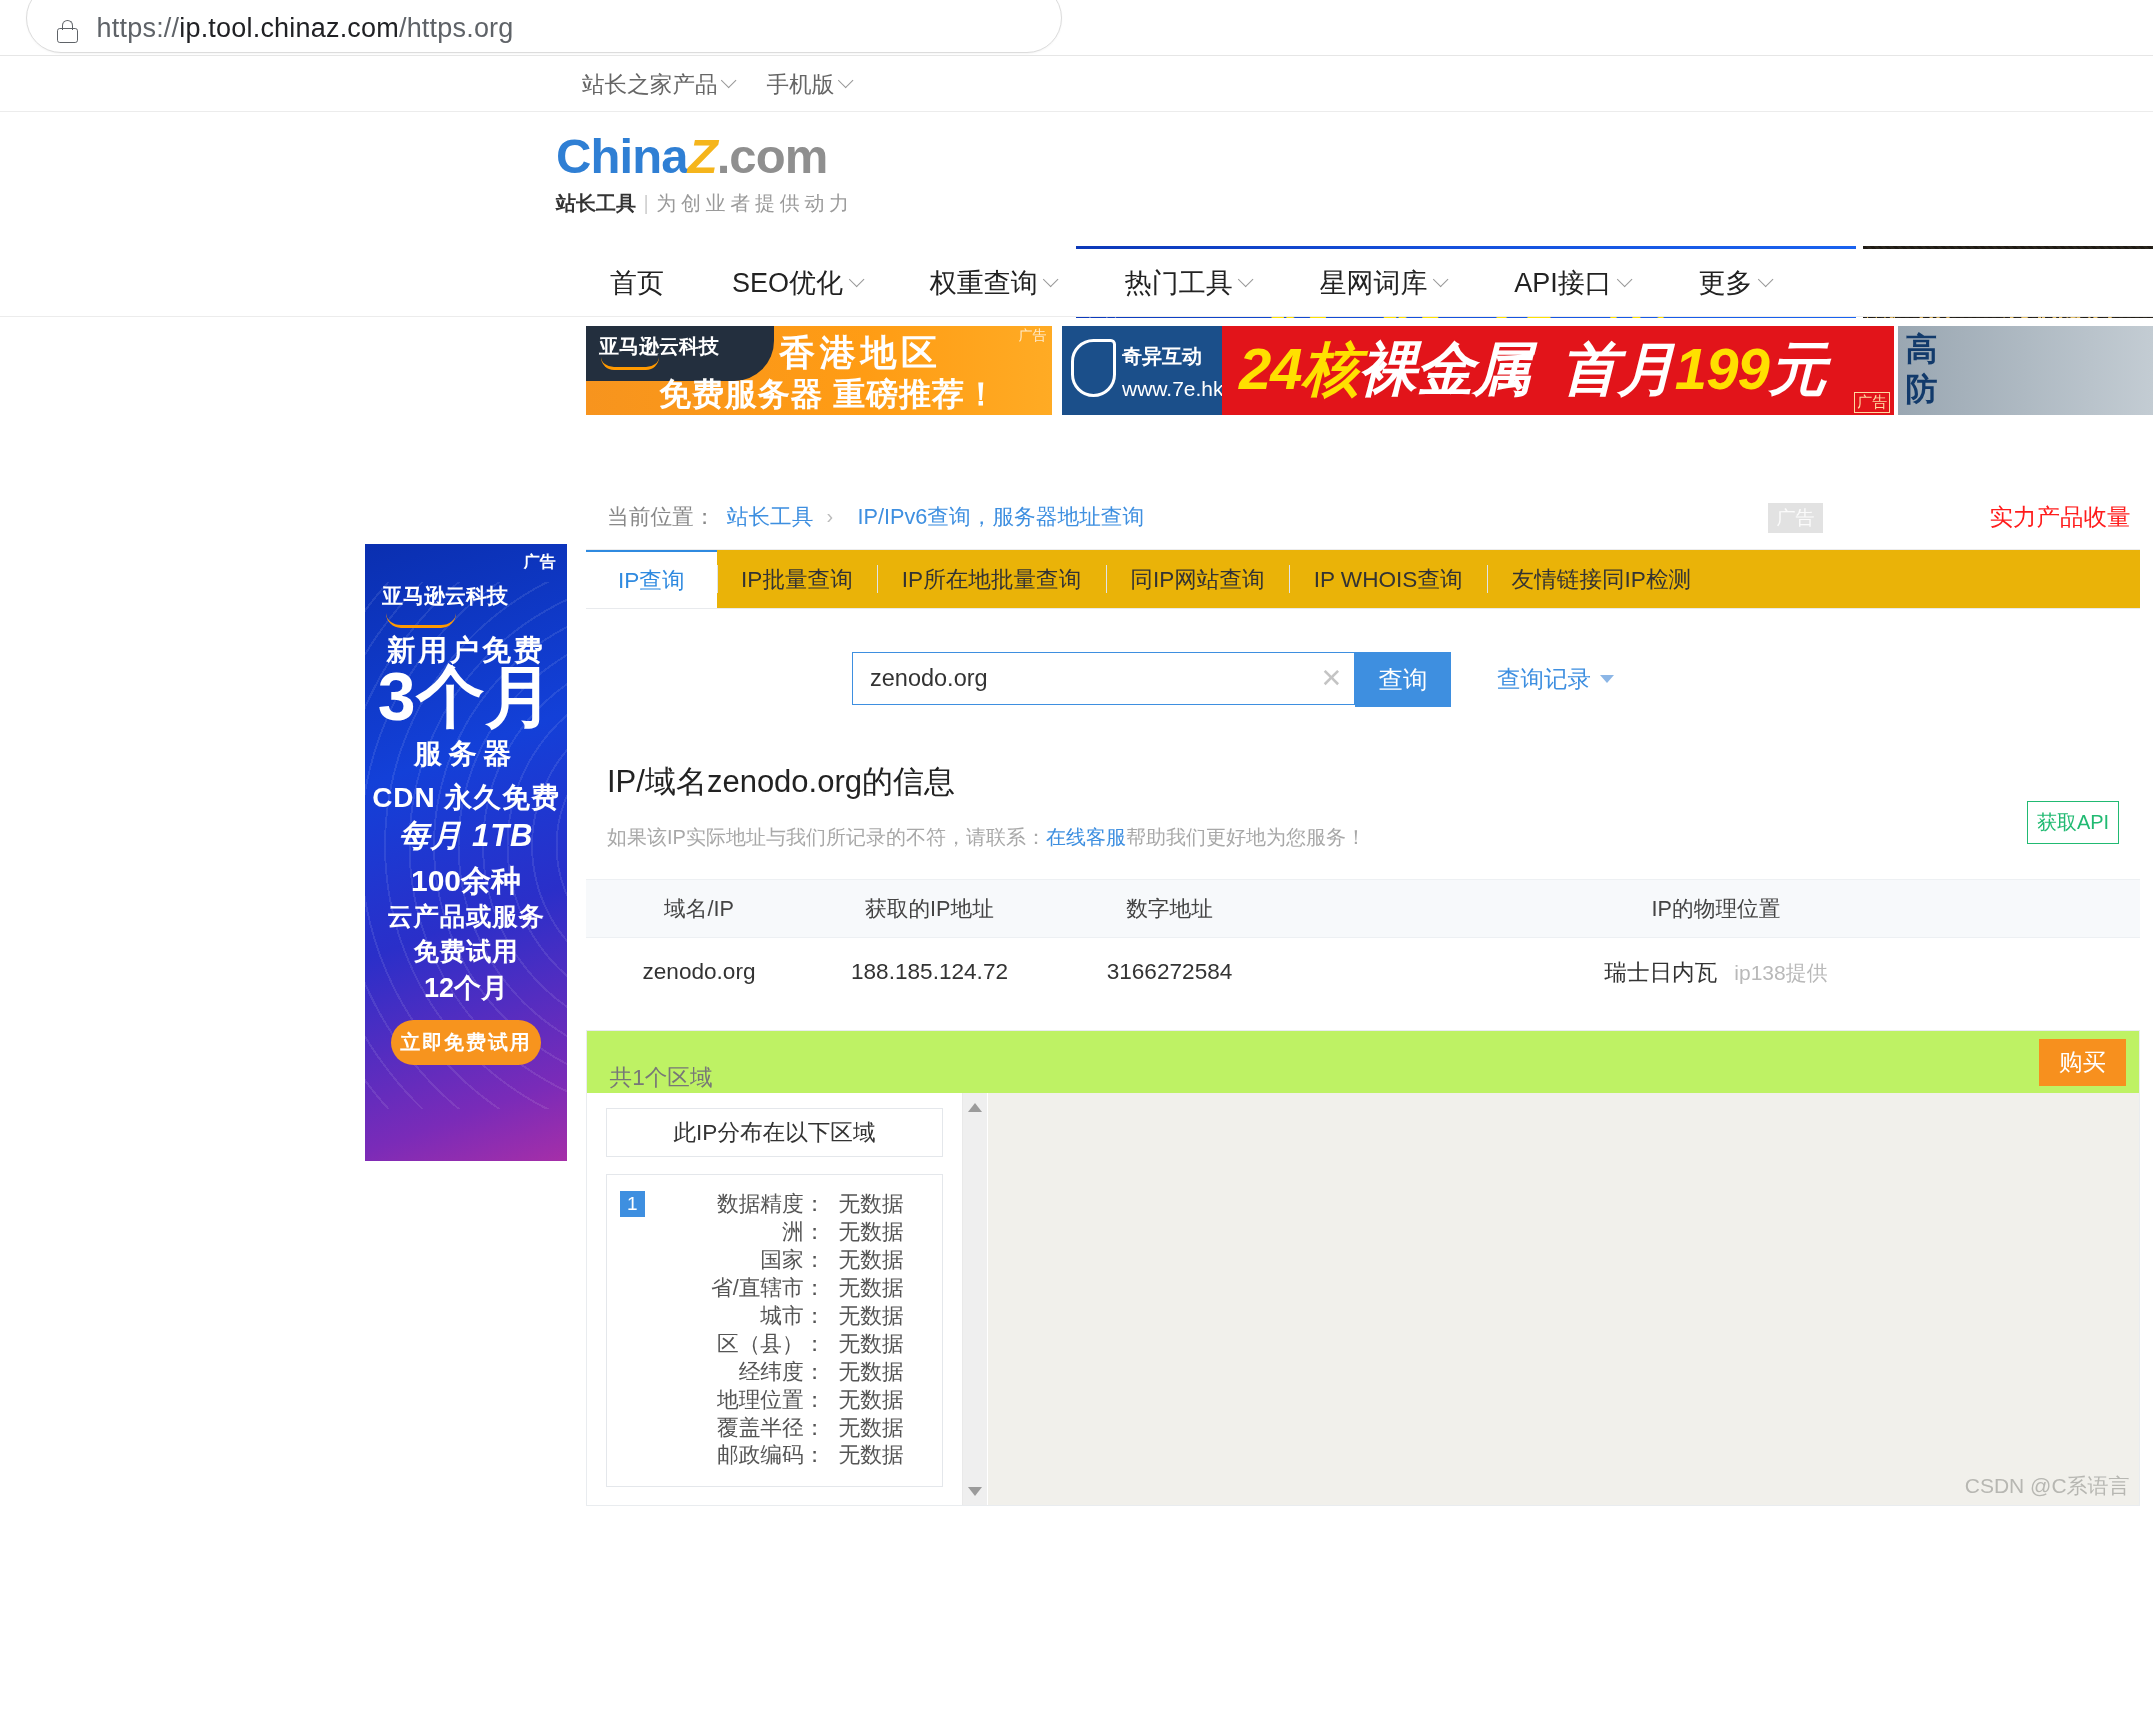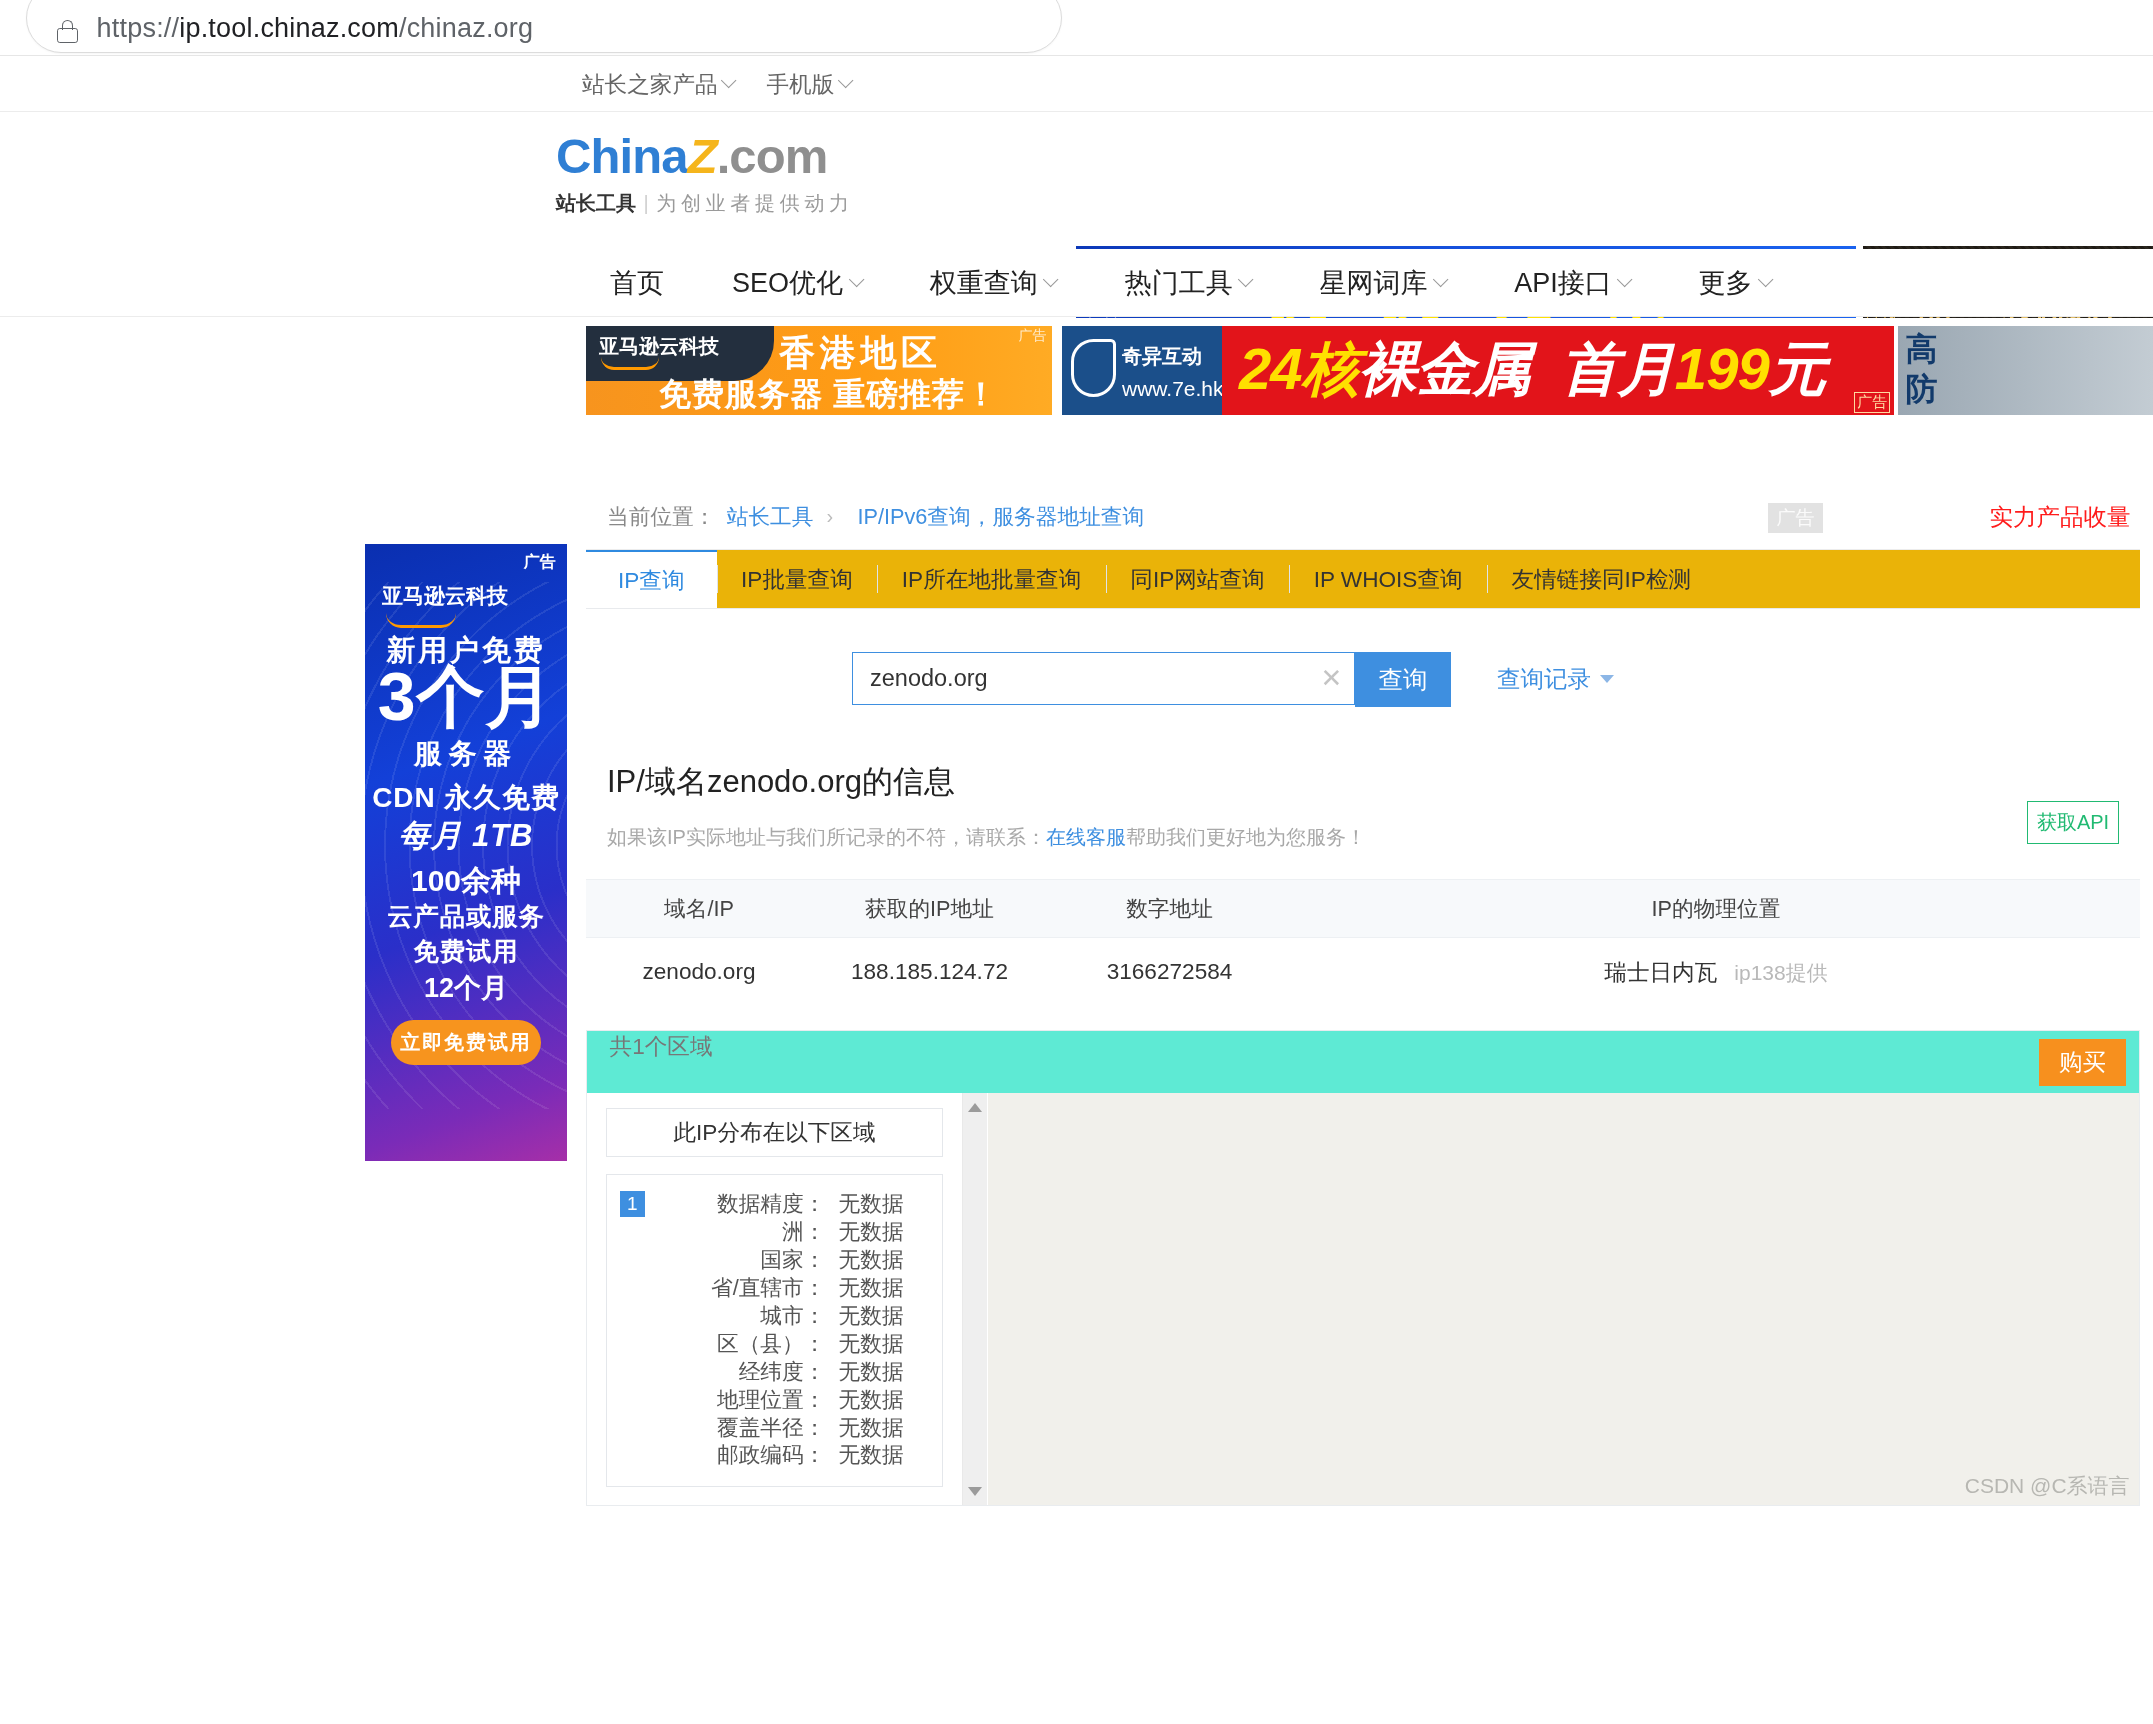--- a/index.html
+++ b/index.html
@@ -213,21 +213,21 @@
   .tbl { width: 1554px; margin-top: 28px; border-collapse: collapse; }
   .tbl thead th {
     background: #f7f9fb; font-size: 21.7px; font-weight: normal; color: #444;
     height: 58px; text-align: center; border-top: 0.9px solid #edf0f3; border-bottom: 0.9px solid #edf0f3;
   }
   .tbl tbody td { height: 68px; text-align: center; font-size: 22.6px; color: #333; }
   .muted-src { color: #b9b9b9; font-size: 21px; margin-left: 17px; }
 
   .region-wrap { width: 1554px; margin-top: 24.5px; border: 0.9px solid #e9ecef; background: #fff; }
   .region-head {
-    position: relative; height: 62px; background: #5eead4; display: flex; align-items: flex-start;
+    position: relative; height: 62px; background: #bef264; display: flex; align-items: flex-end;
   }
   .region-head .cnt { font-size: 22.6px; color: #777; margin-left: 22.6px; }
   .btn-buy {
     position: absolute; right: 13px; top: 7.5px; width: 87px; height: 47px;
     background: #f7901e; color: #fff; border: none; font-size: 23.5px; cursor: pointer;
     font-family: "Liberation Sans", sans-serif;
   }
   .region-body { position: relative; height: 412px; display: flex; }
   .region-list { width: 375px; padding: 15px 19px 0 19px; }
   .region-list-head {
@@ -252,21 +252,21 @@
 </style>
 </head>
 <body>
 
 <div class="browser-bar">
   <div class="url-pill">
     <span class="lock-icon">
       <span class="shackle"></span>
         <span class="body"></span>
     </span>
-    <span class="url-text"><span class="dim">https://</span><span class="domain">ip.tool.chinaz.com</span><span class="dim">/chinaz.org</span></span>
+    <span class="url-text"><span class="dim">https://</span><span class="domain">ip.tool.chinaz.com</span><span class="dim">/https.org</span></span>
   </div>
 </div>
 <div class="chrome-sep"></div>
 
 <div class="page">
 
   <div class="topbar">
     <div class="topbar-inner">
       <span class="topbar-link">
         <span>站长之家产品</span>

